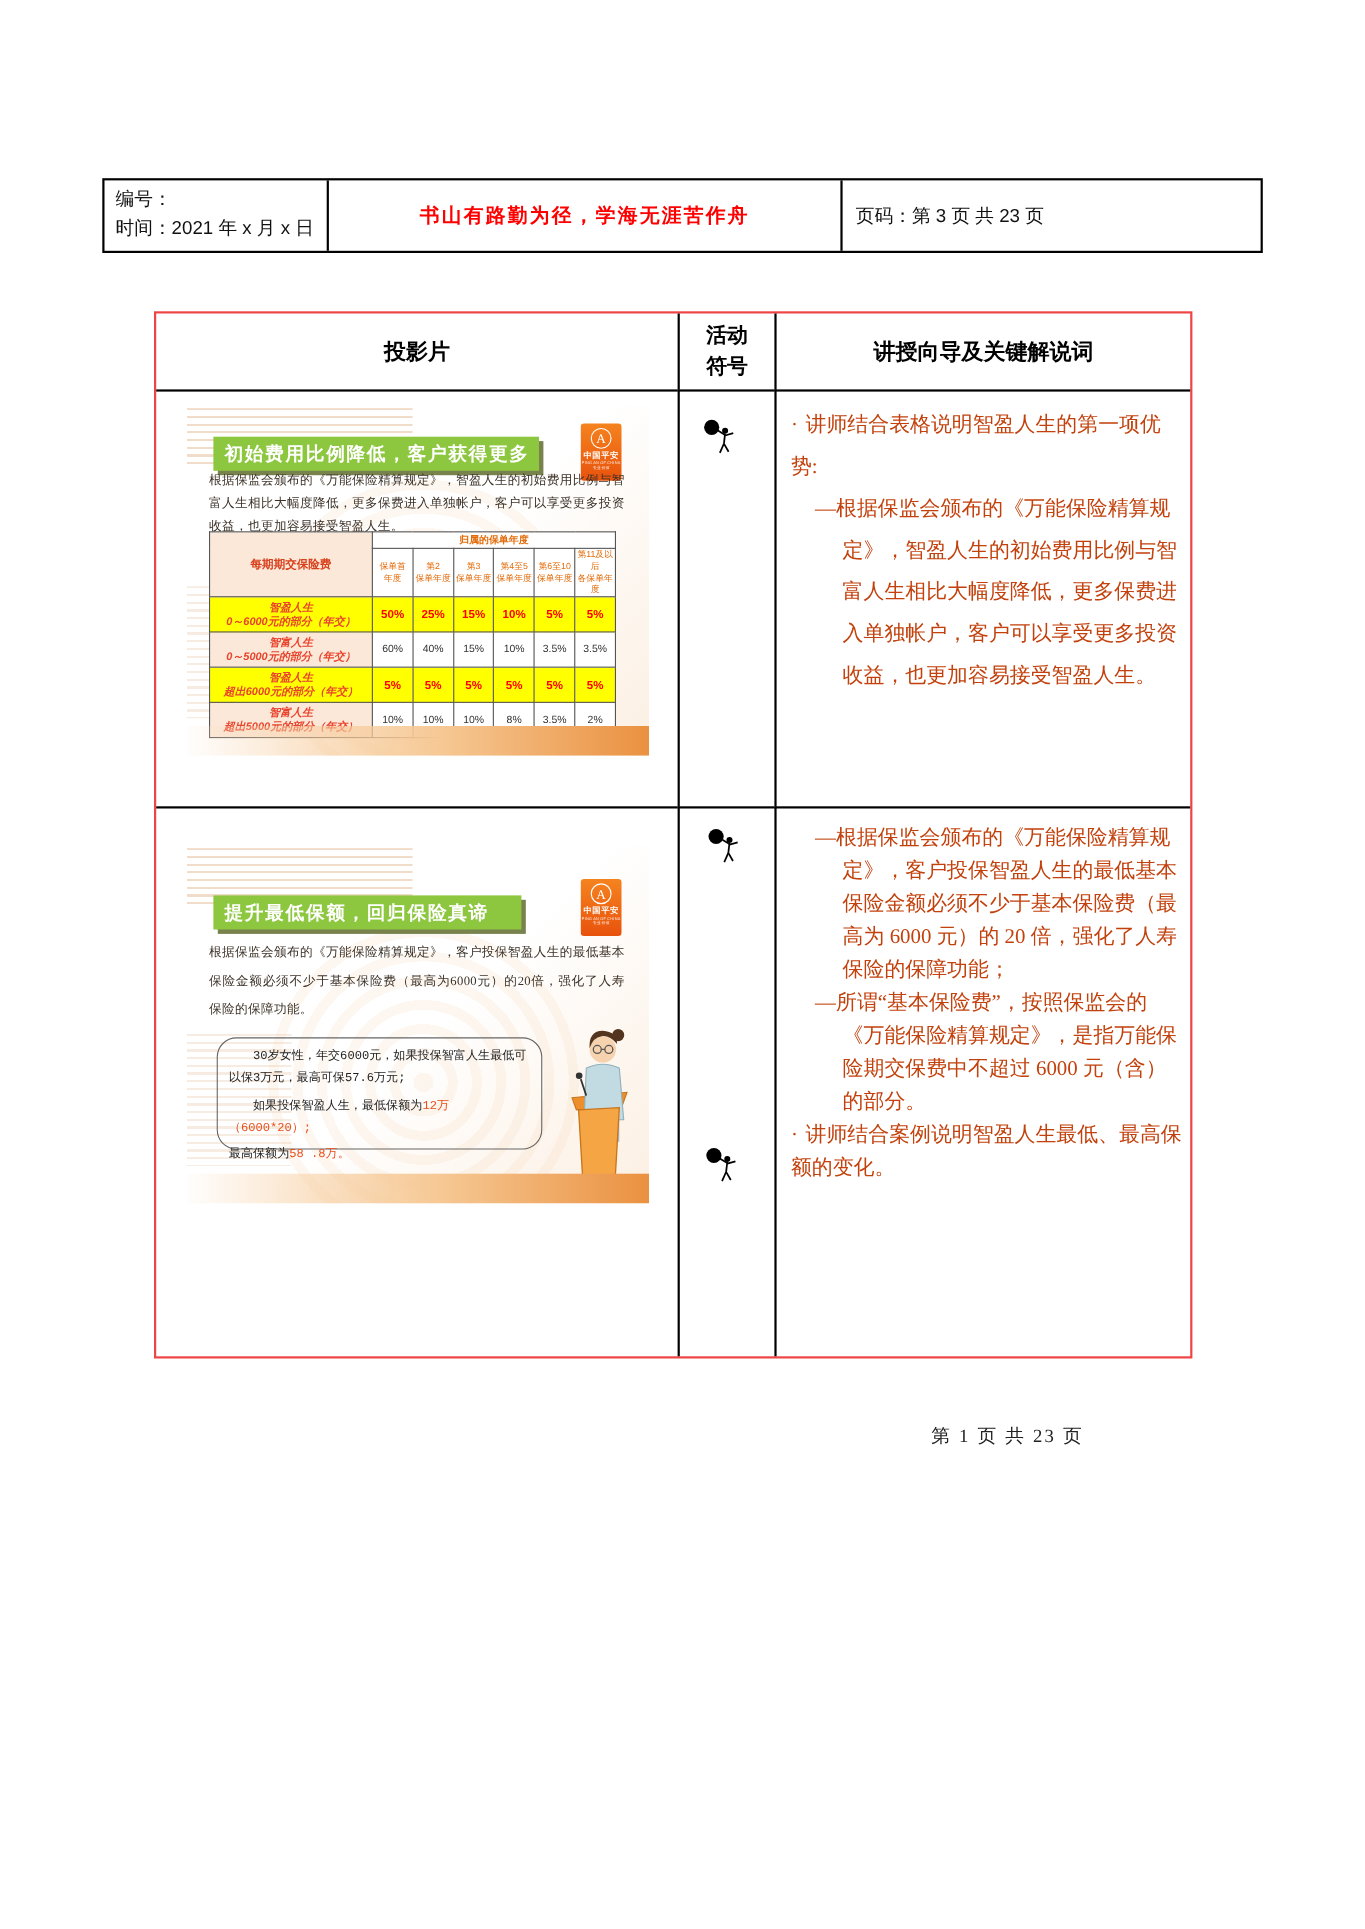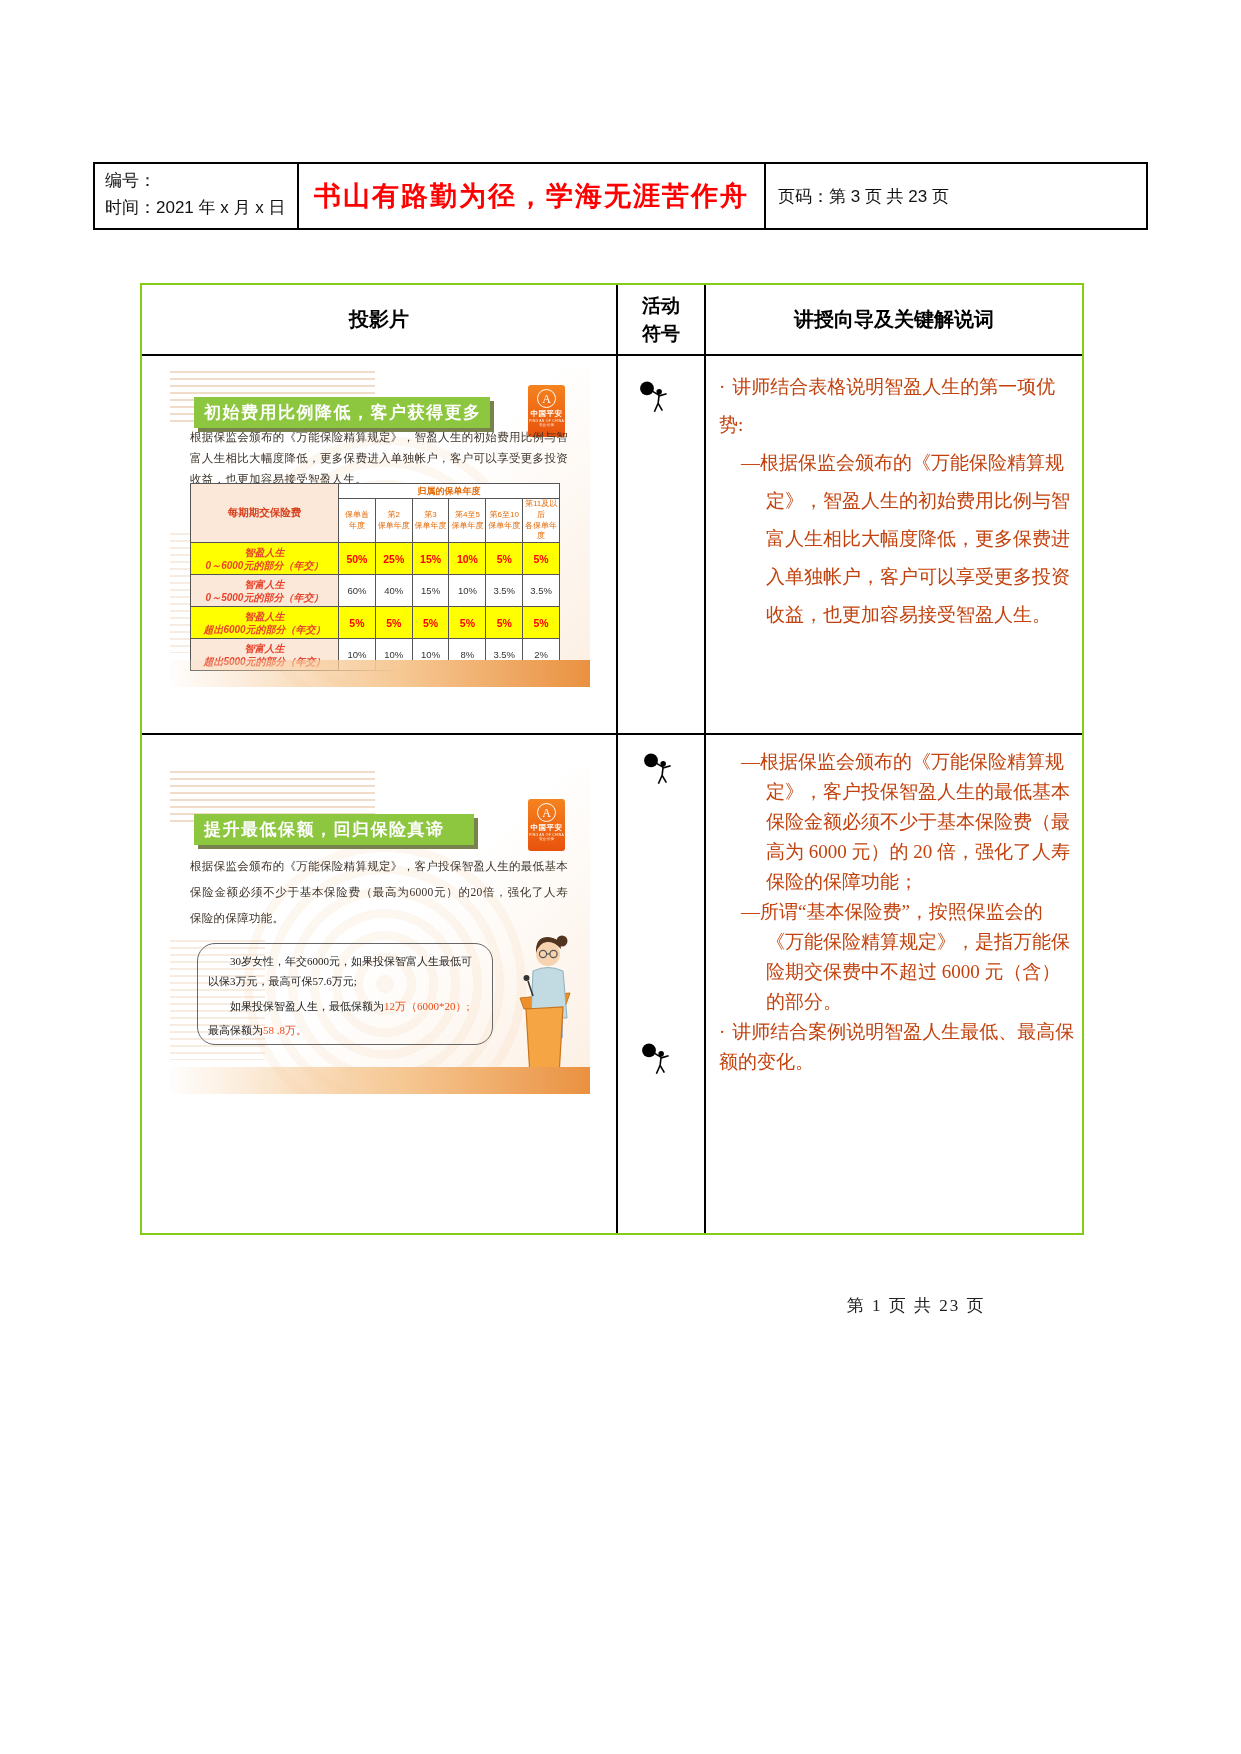--- a/index.html
+++ b/index.html
@@ -6,26 +6,26 @@
   .page{position:relative;width:1241px;height:1754px;background:#fff;margin:0 auto;overflow:hidden;
         font-family:"Liberation Sans",sans-serif;}
 
   
   .doc-header{position:absolute;left:93px;top:162px;width:1055px;height:68px;
               border:2px solid #000;display:flex;box-sizing:border-box;background:#fff;}
   .dh-left{width:204px;border-right:2px solid #000;box-sizing:border-box;
            padding:3px 0 0 10px;font-size:17px;line-height:1.6;color:#111;}
   .dh-center{flex:1;border-right:2px solid #000;box-sizing:border-box;display:flex;
              align-items:center;justify-content:center;color:#f00;font-weight:bold;
-             font-size:27px;letter-spacing:2px;font-family:"Liberation Serif",serif;}
+             font-size:18px;letter-spacing:2px;font-family:"Liberation Serif",serif;}
   .dh-right{width:380px;display:flex;align-items:center;padding-left:12px;
             box-sizing:border-box;font-size:17px;color:#111;}
 
   
-  .mt{position:absolute;left:140px;top:283px;width:944px;height:952px;border:2px solid #84cc16;
+  .mt{position:absolute;left:140px;top:283px;width:944px;height:952px;border:2px solid #ef4444;
       box-sizing:border-box;display:grid;grid-template-columns:474px 88px 1fr;
       grid-template-rows:69px 379px 1fr;background:#fff;}
   .mt>div{border-left:2px solid #000;border-top:2px solid #000;box-sizing:border-box;position:relative;}
   .mt>div:nth-child(3n+1){border-left:none;}
   .mt>div:nth-child(-n+3){border-top:none;}
   .mt-header{display:flex;align-items:center;justify-content:center;font-weight:bold;
              font-size:20px;color:#000;font-family:"Liberation Serif",serif;}
   .mt-header .two-line{white-space:pre-line;text-align:center;line-height:1.45;font-size:19px;}
 
   
@@ -72,21 +72,21 @@
   .rt-col{height:34px;color:#e36c0a;font-size:8px;line-height:1.35;background:#fff;}
   .rt-label{height:31px;font-size:10px;font-weight:bold;color:#e8432c;line-height:1.3;background:#fbe8d9;font-style:italic;}
   tr.hl .rt-label,tr.hl .rt-val{background:#ffff00;}
   .rt-val{font-size:9.5px;color:#333;background:#fff;}
   tr.hl .rt-val{color:#f00;font-weight:bold;font-size:10.5px;}
 
   
   .example-box{position:absolute;left:27px;top:174px;width:296px;height:102px;
       border:1.5px solid #666;border-radius:18px;box-sizing:border-box;padding:7px 10px 0 10px;
       font-family:"Liberation Serif",serif;font-size:11px;line-height:1.85;color:#222;}
-  .example-box p{margin:0 0 4px 0;}
+  .example-box p{margin:0 0 4px 0;font-family:Liberation Mono, monospace;}
   .example-box .indent{text-indent:2em;}
   .red{color:#e94e1b;}
 
   .presenter{position:absolute;right:14px;bottom:16px;}
 
   
   .act-icon{position:absolute;width:36px;height:36px;}
   .act-1{left:20px;top:24px;}
   .act-2a{left:24px;top:17px;}
   .act-2b{left:22px;top:307px;}

